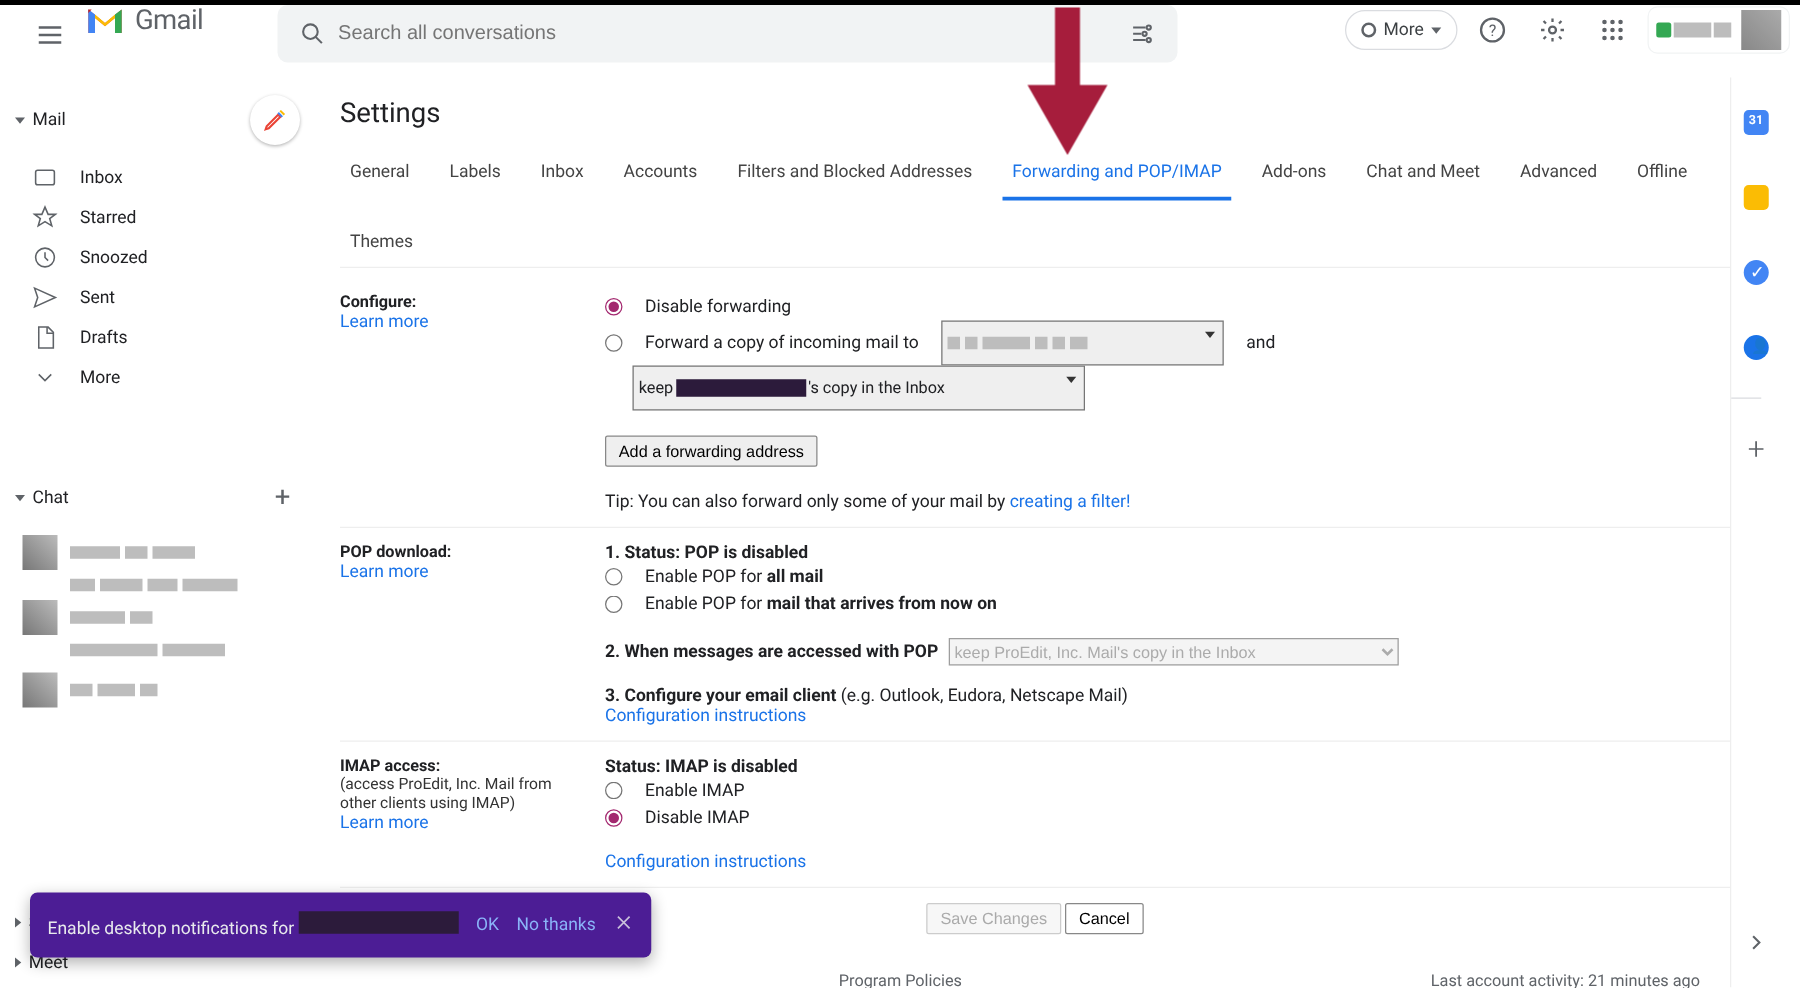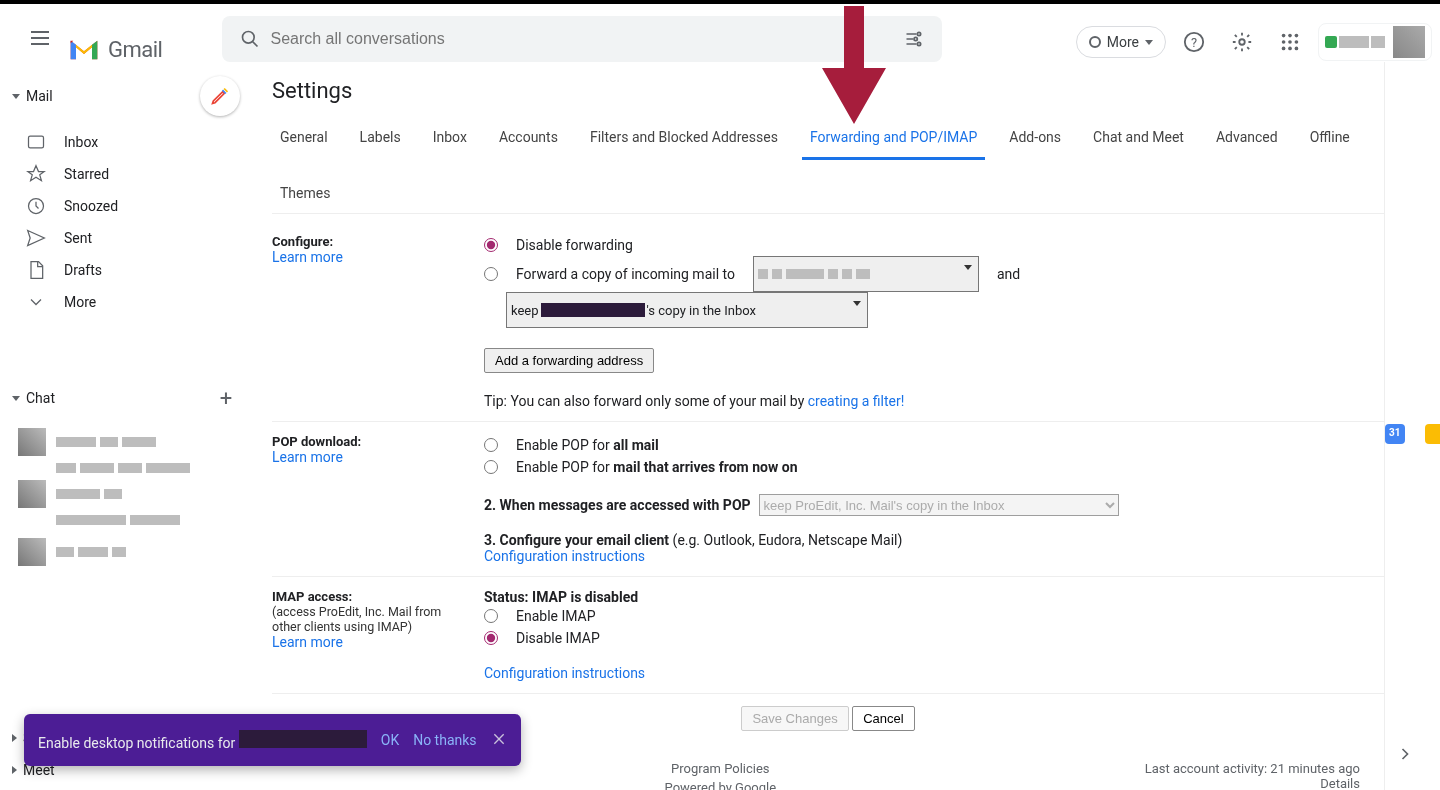--- a/index.html
+++ b/index.html
@@ -1,18 +1,18 @@
 <!DOCTYPE html>
 <html><head>
 <meta charset="utf-8">
 <style>
 * { box-sizing: border-box; margin: 0; padding: 0; }
 body { font-family: 'Google Sans', Roboto, Arial, sans-serif; font-size: 14px; color: #202124; background: #fff; overflow: hidden; }
 .topbar-black { height: 4px; background: #000; }
-.header { display: flex; align-items: flex-end; height: 58px; padding: 0 8px 0 16px; }
+.header { display: flex; align-items: flex-start; height: 58px; padding: 0 8px 0 16px; }
 .hamburger { width: 48px; height: 48px; display: flex; align-items: center; justify-content: center; cursor: pointer; border-radius: 50%; }
 .hamburger svg { width: 24px; height: 24px; fill: #5f6368; }
 .logo { display: flex; align-items: center; margin-left: 4px; margin-right: 60px; }
 .logo-svg { width: 32px; height: 24px; }
 .logo-text { font-size: 22px; color: #5f6368; margin-left: 8px; letter-spacing: -0.5px;}
 .search { flex: 1; max-width: 720px; background: #f1f3f4; border-radius: 8px; display: flex; align-items: center; height: 46px; padding: 0 8px; }
 .search-icon { width: 40px; display:flex; justify-content:center;}
 .search-icon svg { width: 20px; height: 20px; fill: #5f6368; }
 .search input { border: none; background: transparent; font-size: 16px; flex: 1; outline: none; color: #5f6368; }
 .search-tune { width: 40px; display:flex; justify-content:center; cursor:pointer;}
@@ -67,21 +67,21 @@
 select { font-size: 13px; border: 1px solid #767676; background: #efefef; height:22px;}
 select:disabled{color:#888;background:#efefef;}
 .sel-redact{display:inline-flex;align-items:center;border:1px solid #767676;background:#efefef;height:36px;font-size:13px;padding:0 4px;min-width:226px;position:relative;}
 .sel-redact::after{content:"";position:absolute;right:6px;top:8px;width:0;height:0;border-left:4px solid transparent;border-right:4px solid transparent;border-top:5px solid #333;}
 .sel-redact-wide{min-width:362px;}
 .sel-inner-redact{background:#2c1b3b;display:inline-block;height:14px;}
 .bottom-actions { text-align: center; padding: 12px 0 20px 0; }
 .footer { display:flex; justify-content:space-between; padding: 10px 24px 30px 24px; font-size: 13px; color: #5f6368;}
 .footer .mid{text-align:center;}
 .footer a{color:#5f6368;text-decoration:none;}
-.right-rail { width: 56px; border-left: 1px solid #eee; flex-shrink: 0; display: flex; align-items: center; padding-top: 16px; gap: 20px;}
+.right-rail { width: 56px; border-left: 1px solid #eee; flex-shrink: 0; display: flex; flex-direction: column; align-items: flex-start; padding-top: 16px; gap: 20px;}
 .rail-icon { width: 40px; height: 40px; display: flex; align-items: center; justify-content: center; cursor: pointer; border-radius: 50%; position:relative;}
 .rail-sq{width:20px;height:20px;border-radius:4px;}
 .rail-hr{width:24px;height:1px;background:#dadce0;}
 .rail-plus{font-size:24px;color:#5f6368;font-weight:300;}
 .rail-expand{position:absolute;bottom:16px;width:40px;height:40px;display:flex;align-items:center;justify-content:center;cursor:pointer;}
 .arrow-annotation { position: absolute; left: 818px; top: 6px; width: 72px; height: 118px; pointer-events:none; z-index:50;}
 .arrow-annotation svg{width:100%;height:100%;}
 .toast { position: fixed; left: 24px; bottom: 24px; background: #4c1d95; color: #e8eaed; border-radius: 6px; height: 52px; display: flex; align-items: center; padding: 0 14px; gap: 14px; box-shadow: 0 4px 12px rgba(0,0,0,0.3); font-size: 14px;}
 .toast .acct-redact{background:#2c1b3b;width:128px;height:18px;display:inline-block;}
 .toast .act{color:#8ab4f8;cursor:pointer;}
@@ -348,20 +348,21 @@
           <div><span>Tip: You can also forward only some of your mail by </span><a href="#" class="link">creating a filter!</a></div>
         </div>
       </div>
 
       <div class="srow">
         <div class="left">
           <div class="h">POP download:</div>
           <a href="#" class="link">Learn more</a>
         </div>
         <div class="right">
+          <div><b><span>1. Status: </span><span>POP is disabled</span></b></div>
           <div class="radio-row">
               <input type="radio" style="">
               <span><span>Enable POP for </span><b>all mail</b></span>
             </div>
           <div class="radio-row">
               <input type="radio" style="">
               <span><span>Enable POP for </span><b>mail that arrives from now on</b></span>
             </div>
           <div style="height:16px"></div>
           <div style="display:flex;align-items:center;gap:8px;">

